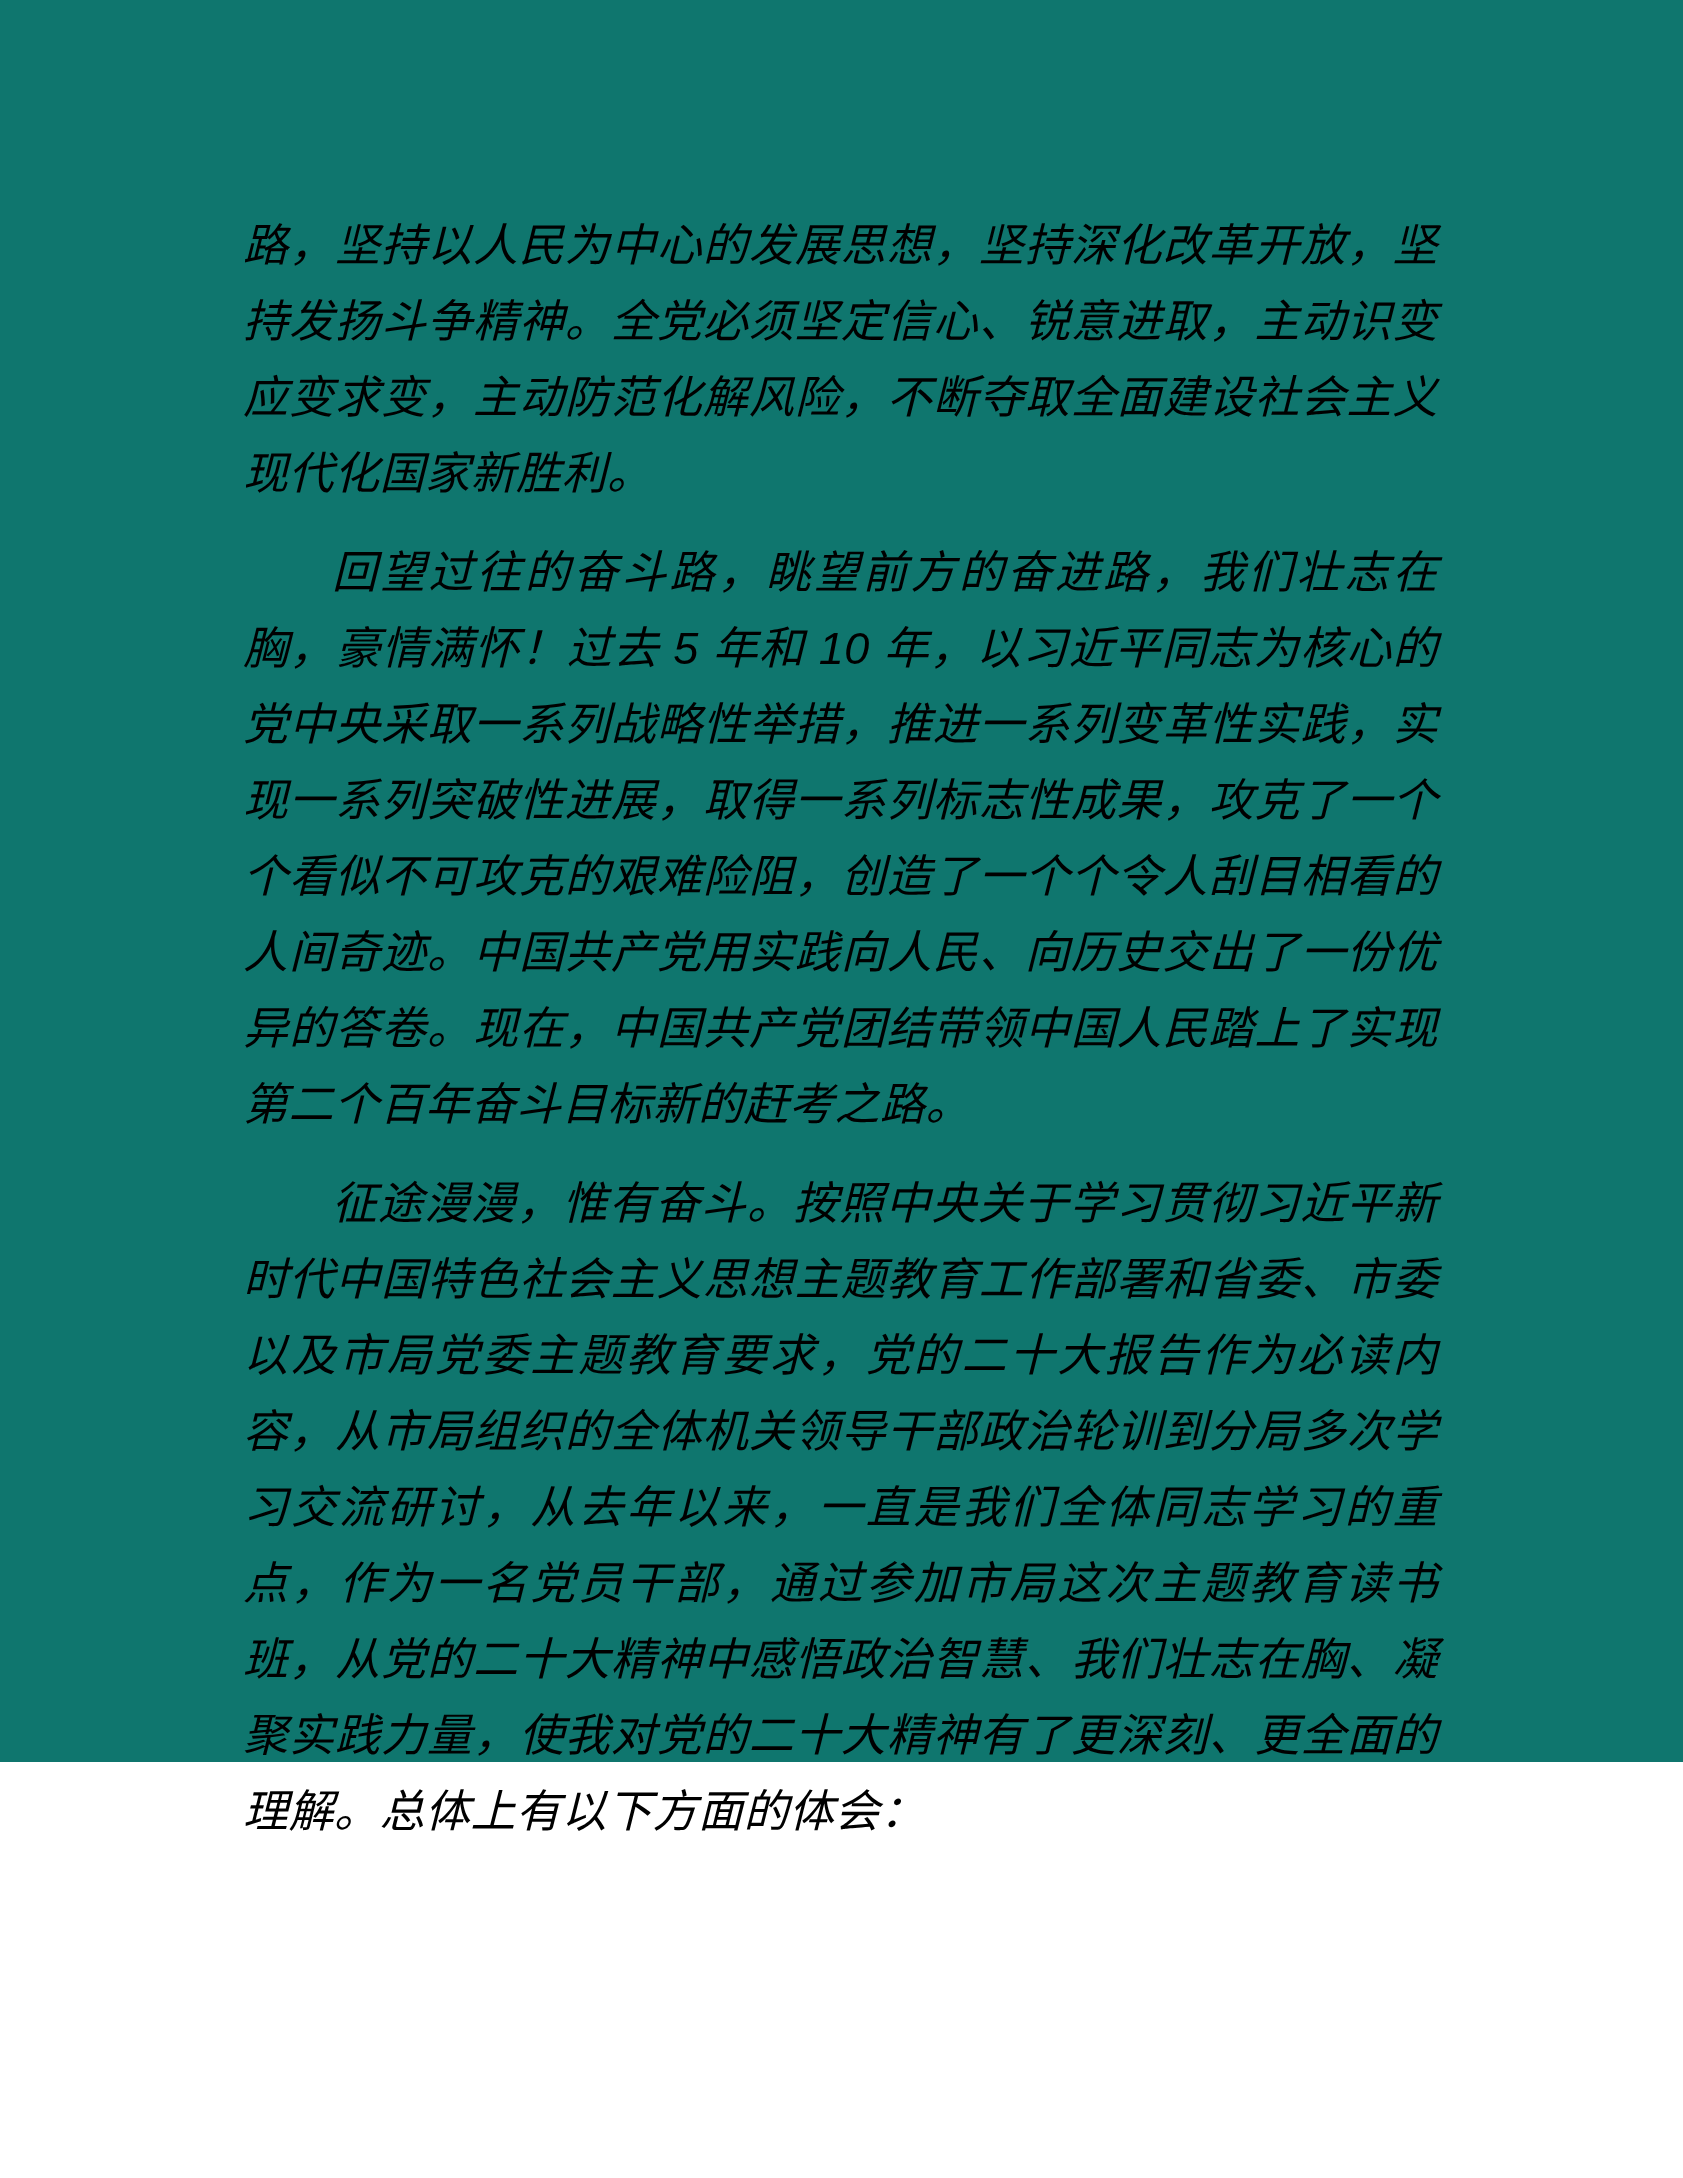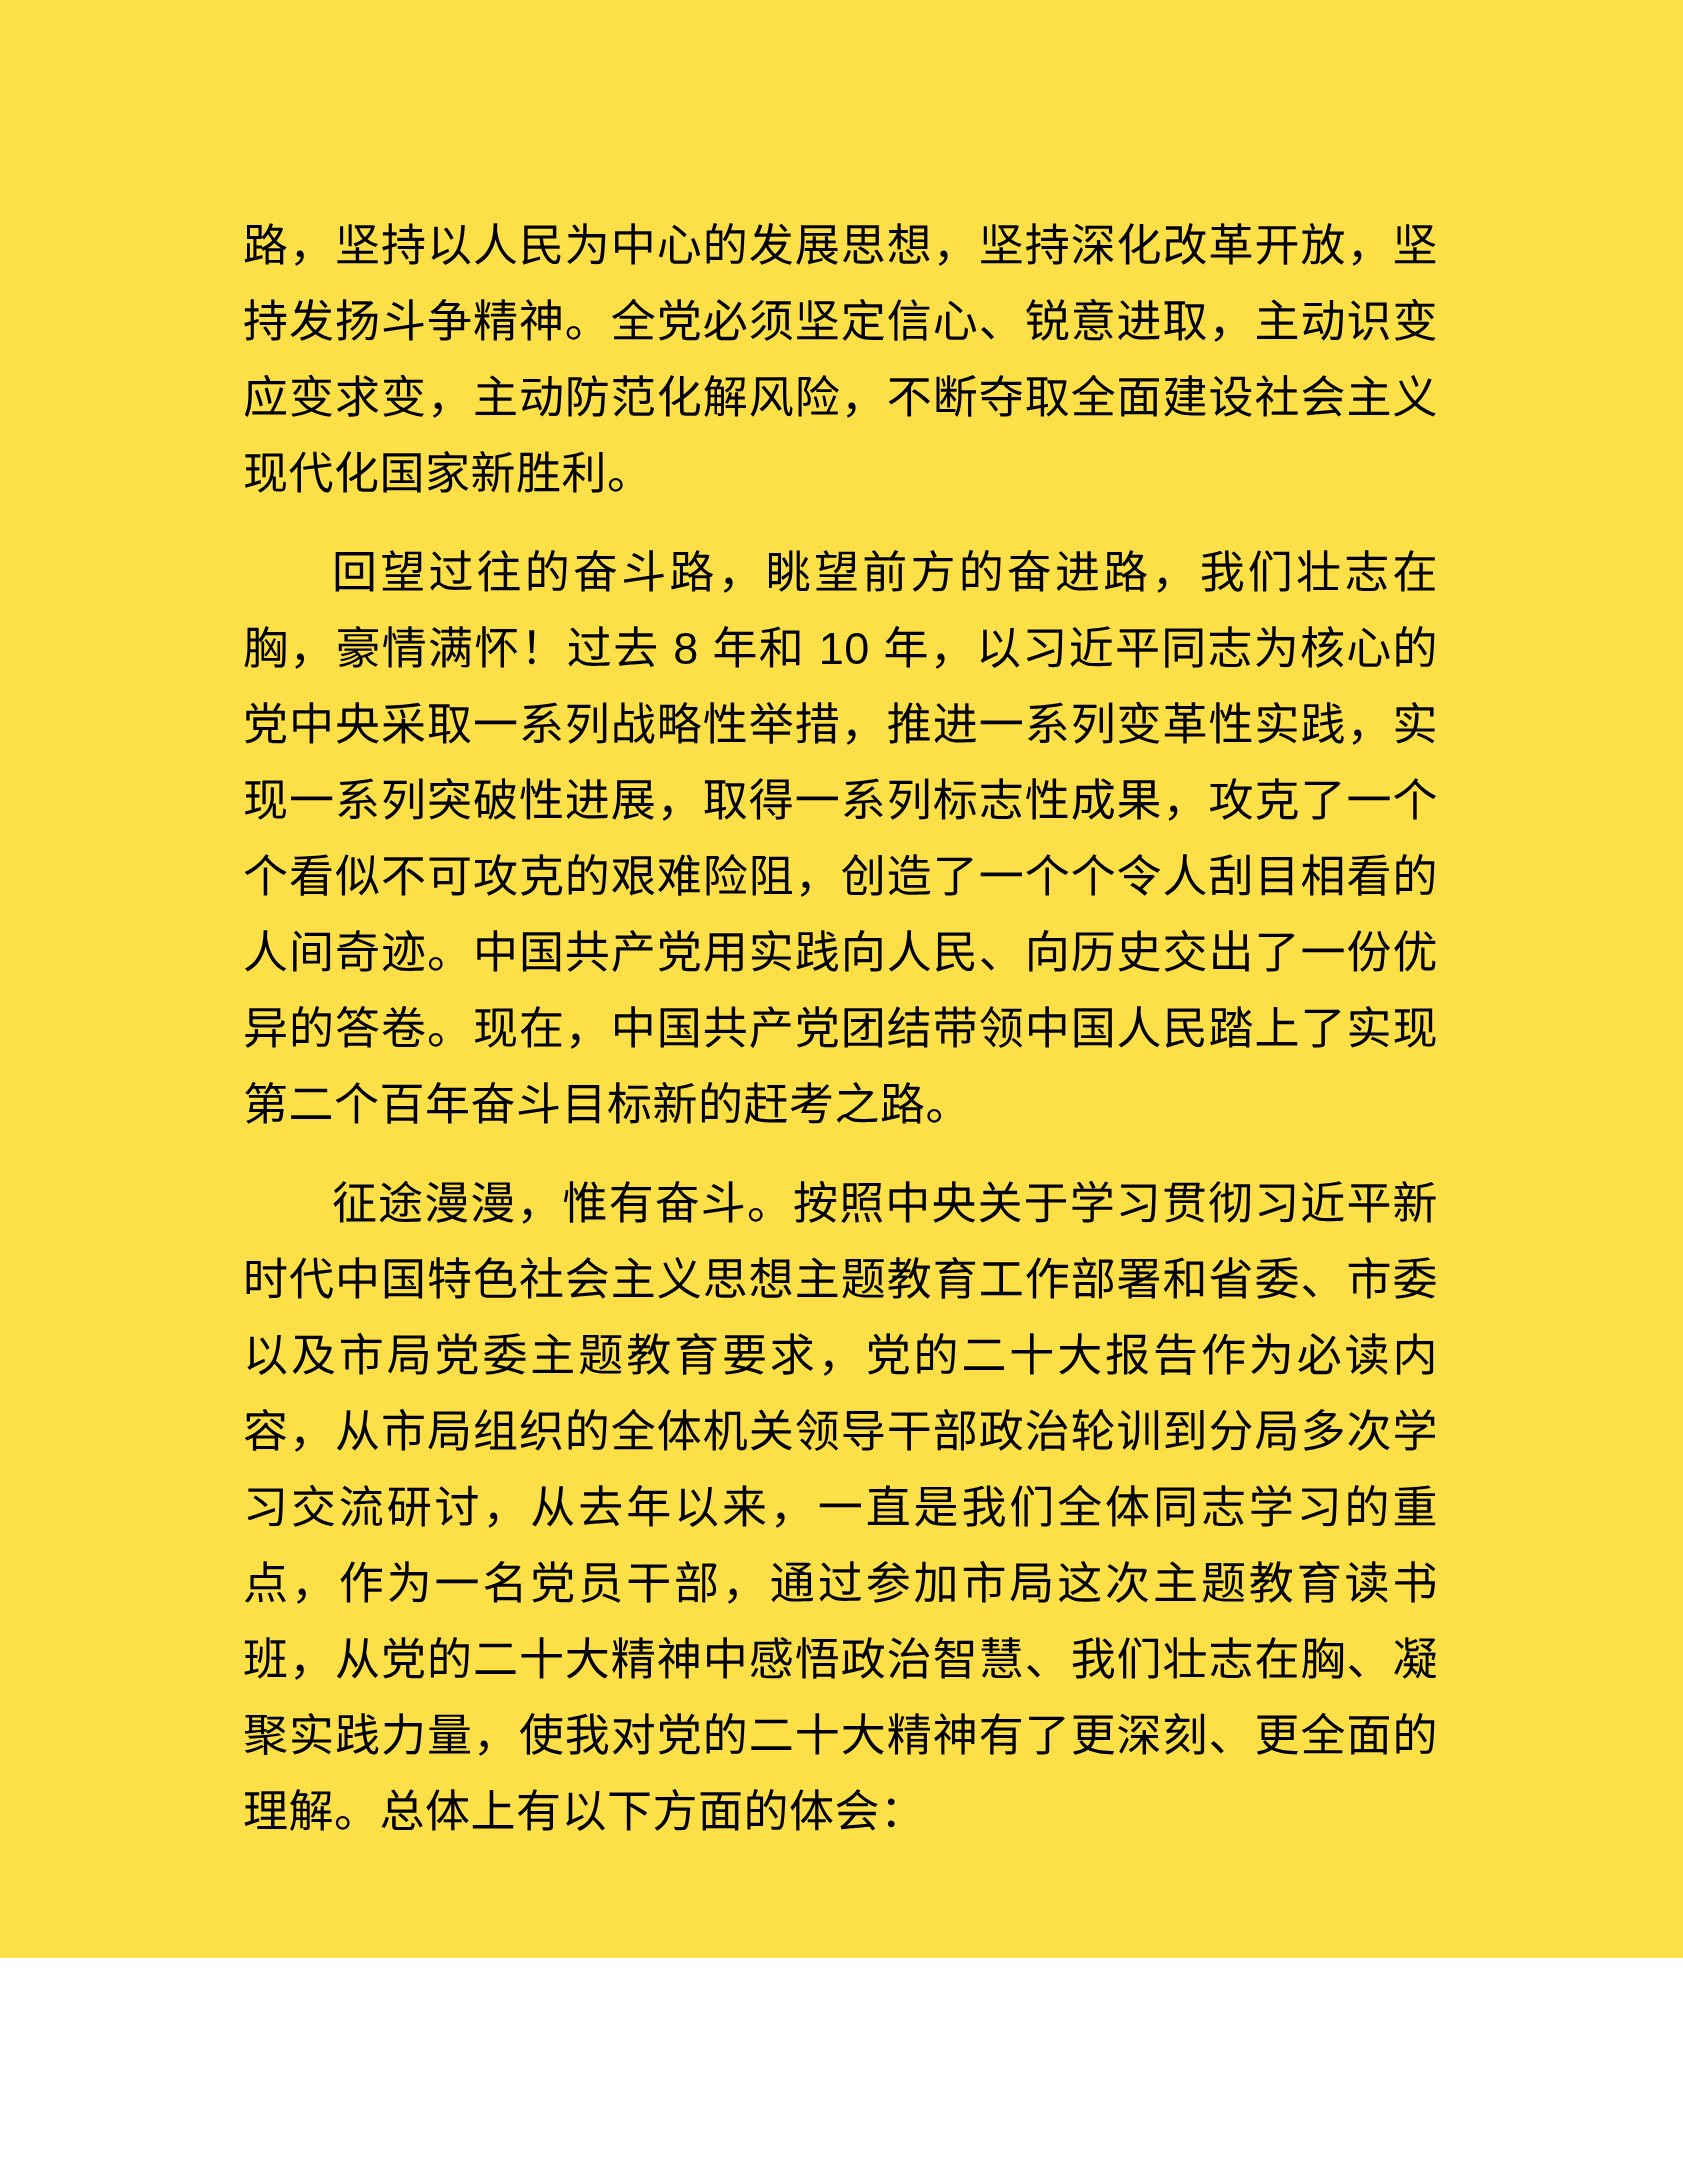--- a/index.html
+++ b/index.html
@@ -9,23 +9,24 @@
   }
   body {
     width: 1683px;
     height: 2178px;
     overflow: hidden;
     font-family: "Liberation Sans", "DejaVu Sans", sans-serif;
   }
   .page {
     box-sizing: border-box;
     width: 1683px;
-    height: 1958px;
-    background: #fde047;
+    height: 1762px;
+    background: #0f766e;
     padding: 208px 245px 0 243px;
+    font-style: italic;
   }
   .doc-body p {
     margin: 0 0 23px 0;
     padding: 0;
     font-size: 45px;
     line-height: 76px;
     color: #000000;
     text-align: justify;
     text-align-last: left;
     letter-spacing: 0.5px;
@@ -34,17 +35,17 @@
   .doc-body p.indent {
     text-indent: 89px;
   }
 </style>
 </head>
 <body>
 
 <div class="page">
   <div class="doc-body">
     <p>路，坚持以人民为中心的发展思想，坚持深化改革开放，坚持发扬斗争精神。全党必须坚定信心、锐意进取，主动识变应变求变，主动防范化解风险，不断夺取全面建设社会主义现代化国家新胜利。</p>
-    <p class="indent">回望过往的奋斗路，眺望前方的奋进路，我们壮志在胸，豪情满怀！过去 8 年和 10 年，以习近平同志为核心的党中央采取一系列战略性举措，推进一系列变革性实践，实现一系列突破性进展，取得一系列标志性成果，攻克了一个个看似不可攻克的艰难险阻，创造了一个个令人刮目相看的人间奇迹。中国共产党用实践向人民、向历史交出了一份优异的答卷。现在，中国共产党团结带领中国人民踏上了实现第二个百年奋斗目标新的赶考之路。</p>
+    <p class="indent">回望过往的奋斗路，眺望前方的奋进路，我们壮志在胸，豪情满怀！过去 5 年和 10 年，以习近平同志为核心的党中央采取一系列战略性举措，推进一系列变革性实践，实现一系列突破性进展，取得一系列标志性成果，攻克了一个个看似不可攻克的艰难险阻，创造了一个个令人刮目相看的人间奇迹。中国共产党用实践向人民、向历史交出了一份优异的答卷。现在，中国共产党团结带领中国人民踏上了实现第二个百年奋斗目标新的赶考之路。</p>
     <p class="indent">征途漫漫，惟有奋斗。按照中央关于学习贯彻习近平新时代中国特色社会主义思想主题教育工作部署和省委、市委以及市局党委主题教育要求，党的二十大报告作为必读内容，从市局组织的全体机关领导干部政治轮训到分局多次学习交流研讨，从去年以来，一直是我们全体同志学习的重点，作为一名党员干部，通过参加市局这次主题教育读书班，从党的二十大精神中感悟政治智慧、我们壮志在胸、凝聚实践力量，使我对党的二十大精神有了更深刻、更全面的理解。总体上有以下方面的体会：</p>
   </div>
 </div>
 
 
 </body></html>

